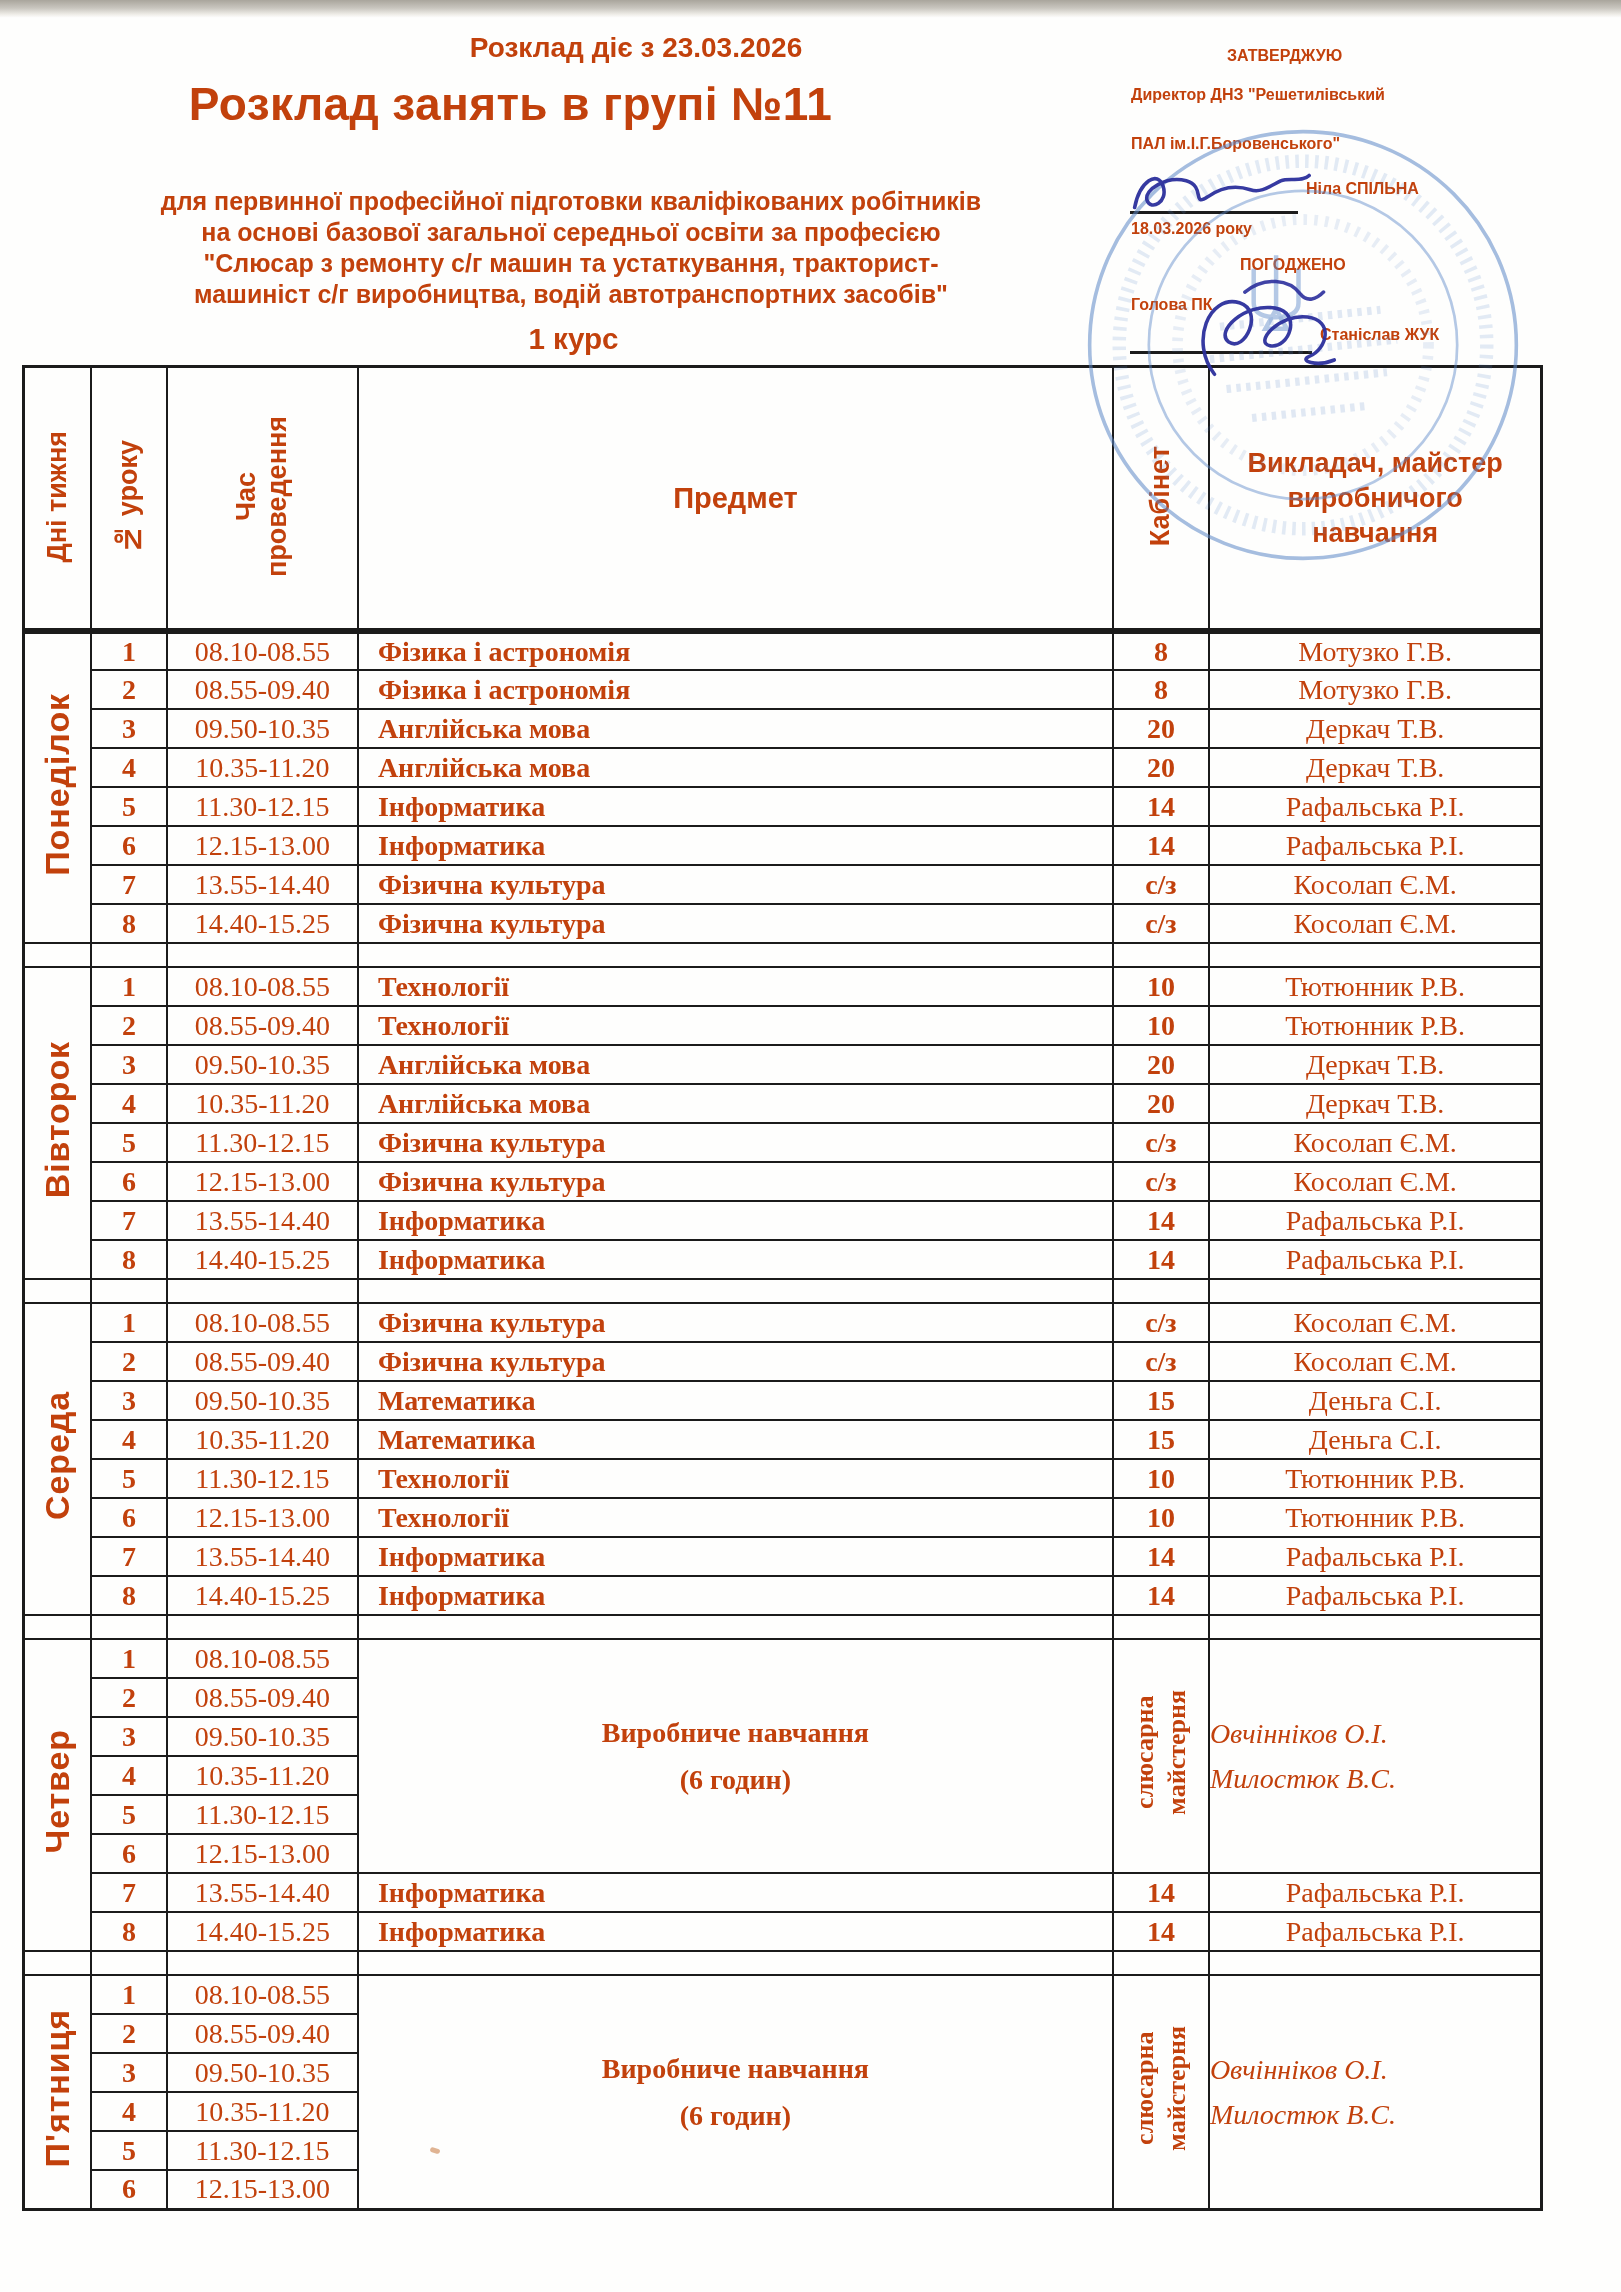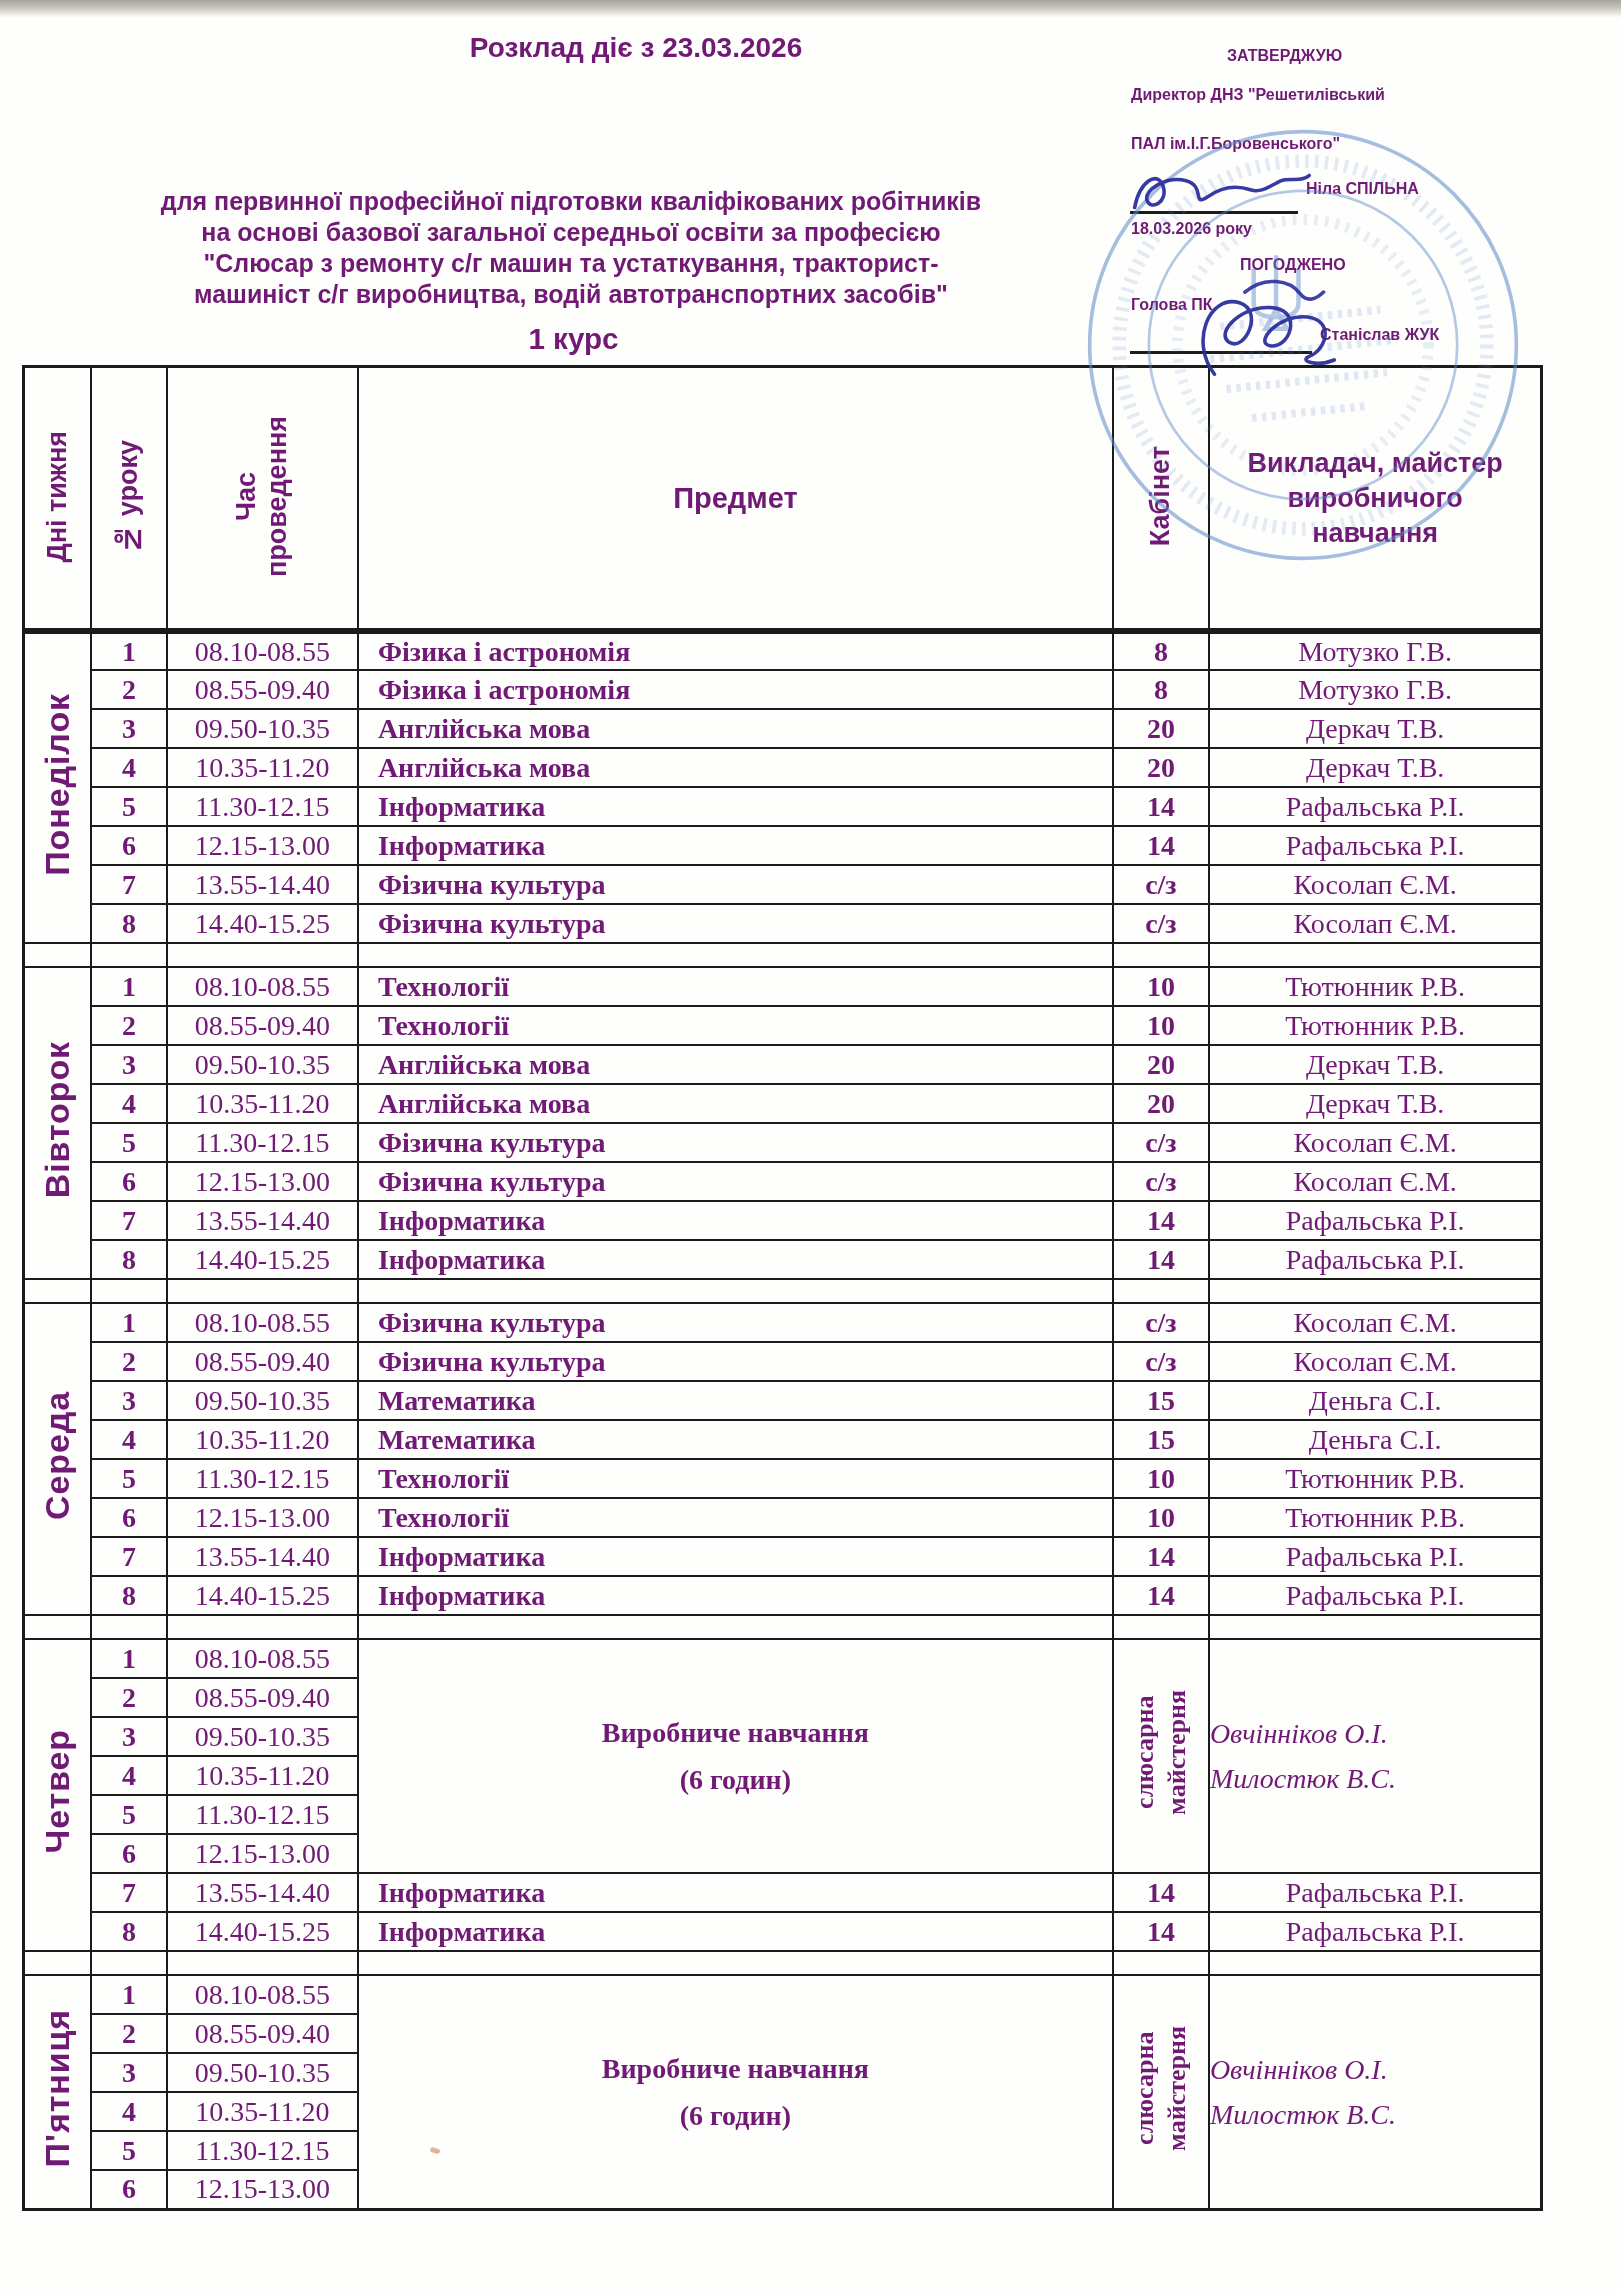--- a/index.html
+++ b/index.html
@@ -1,17 +1,17 @@
 <!DOCTYPE html>
 <html style="font-size:14.3px"><head>
 <meta charset="utf-8">
 <style>
   html,body{margin:0;padding:0;background:#e9e9e9;}
   .page{position:relative;width:1621px;height:2293px;background:#fefefd;overflow:hidden;
-        font-family:"Liberation Sans",sans-serif;color:#701a75;}
+        font-family:"Liberation Sans",sans-serif;color:#c2410c;}
   .scan-strip{position:absolute;left:0;top:0;width:1621px;height:18px;
         background:linear-gradient(180deg,#a9a59c 0%,#c9c6bf 45%,#efede8 80%,#fff 100%);}
   .speck{position:absolute;left:430px;top:2148px;width:9.9px;height:5.4px;background:rgba(198,118,60,.55);
         transform:rotate(18deg);border-radius:2.7px;}
 
   
   .abs{position:absolute;}
   .note{left:394px;top:32px;width:484px;text-align:center;font-weight:bold;font-size:28px;}
   .title{left:58px;top:77px;width:905px;text-align:center;font-weight:bold;font-size:46px;letter-spacing:0.4px;}
   .subtitle{left:27px;top:186px;width:1088px;text-align:center;font-weight:bold;font-size:25px;line-height:31px;}
@@ -52,20 +52,21 @@
   .sep-cell{background:transparent;}
 </style>
 </head>
 <body>
 
 <div class="page">
   <div class="scan-strip"></div>
   <div class="speck"></div>
 
   <div class="abs note">Розклад діє з 23.03.2026</div>
+  <div class="abs title">Розклад занять в групі №11</div>
   <div class="abs subtitle" id="subtitle-lines">
       <div>для первинної професійної підготовки кваліфікованих робітників</div>
       <div>на основі базової загальної середньої освіти за професією</div>
       <div>"Слюсар з ремонту с/г машин та устаткування, тракторист-</div>
       <div>машиніст с/г виробництва, водій автотранспортних засобів"</div>
     </div>
   <div class="abs course">1 курс</div>
 
   <div class="ap" style="left:1227px;top:47px;">ЗАТВЕРДЖУЮ</div>
   <div class="ap" style="left:1131px;top:86px;">Директор ДНЗ "Решетилівський</div>

